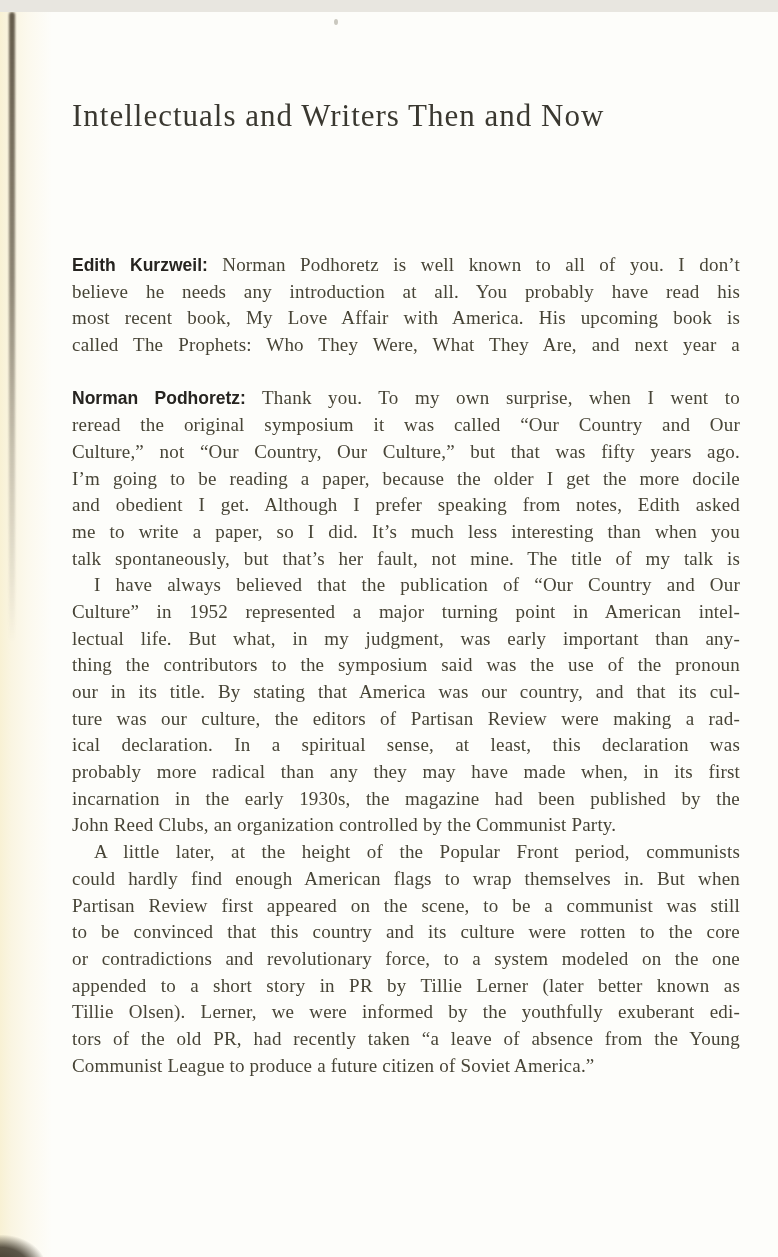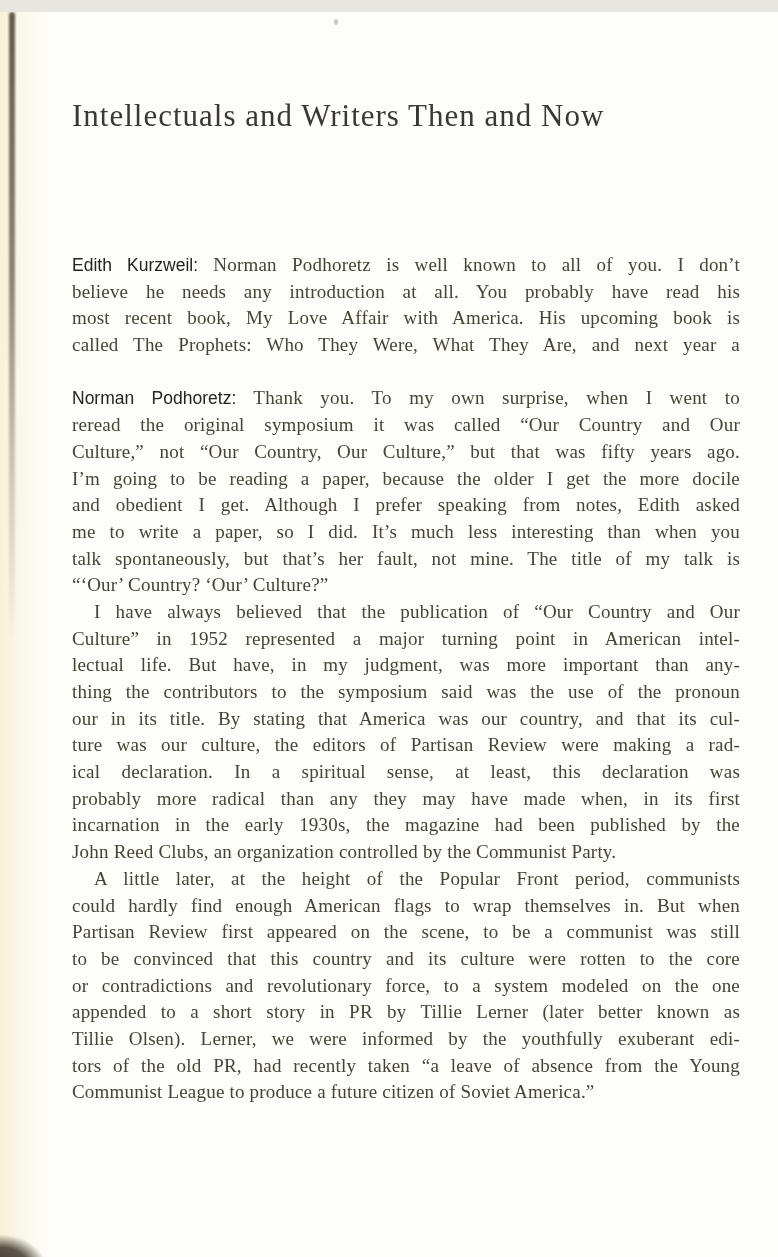--- a/index.html
+++ b/index.html
@@ -49,21 +49,21 @@
     height:26.7px;line-height:26.7px;
     text-align:justify;text-align-last:justify;
     white-space:normal;
   }
   .line.last{text-align-last:left;}
   .line.indent{padding-left:22px;}
   .rm{font-style:normal;}
   .it{}
   .speaker{
     font-family:"Liberation Sans","DejaVu Sans",sans-serif;
-    font-weight:400;font-size:17.5px;color:#262420;
+    font-weight:700;font-size:17.5px;color:#262420;
     letter-spacing:0;
   }
 </style>
 </head>
 <body>
 
 <div class="page">
   <div class="edge-tint"></div>
   <div class="spine-line"></div>
   <div class="corner-shadow"></div>
@@ -79,26 +79,25 @@
         <div class="line"><span class="rm">called </span><span class="it">The Prophets: Who They Were, What They Are</span><span class="rm">, and next year a</span></div>
       </div>
       <div class="para gap">
         <div class="line"><span class="speaker">Norman Podhoretz:</span><span class="rm"> Thank you. To my own surprise, when I went to</span></div>
         <div class="line"><span class="rm">reread the original symposium it was called “Our Country and Our</span></div>
         <div class="line"><span class="rm">Culture,” not “Our Country, Our Culture,” but that was fifty years ago.</span></div>
         <div class="line"><span class="rm">I’m going to be reading a paper, because the older I get the more docile</span></div>
         <div class="line"><span class="rm">and obedient I get. Although I prefer speaking from notes, Edith asked</span></div>
         <div class="line"><span class="rm">me to write a paper, so I did. It’s much less interesting than when you</span></div>
         <div class="line"><span class="rm">talk spontaneously, but that’s her fault, not mine. The title of my talk is</span></div>
-        <div class="line last"><span class="rm">“‘Our’ Country? ‘Our’ Culture?”</span></div>
       </div>
       <div class="para">
         <div class="line indent"><span class="rm">I have always believed that the publication of “Our Country and Our</span></div>
         <div class="line"><span class="rm">Culture” in 1952 represented a major turning point in American intel-</span></div>
-        <div class="line"><span class="rm">lectual life. But have, in my judgment, was more important than any-</span></div>
+        <div class="line"><span class="rm">lectual life. But what, in my judgment, was early important than any-</span></div>
         <div class="line"><span class="rm">thing the contributors to the symposium said was the use of the pronoun</span></div>
         <div class="line"><span class="it">our</span><span class="rm"> in its title. By stating that America was </span><span class="it">our</span><span class="rm"> country, and that its cul-</span></div>
         <div class="line"><span class="rm">ture was </span><span class="it">our</span><span class="rm"> culture, the editors of </span><span class="it">Partisan Review</span><span class="rm"> were making a rad-</span></div>
         <div class="line"><span class="rm">ical declaration. In a spiritual sense, at least, this declaration was</span></div>
         <div class="line"><span class="rm">probably more radical than any they may have made when, in its first</span></div>
         <div class="line"><span class="rm">incarnation in the early 1930s, the magazine had been published by the</span></div>
         <div class="line last"><span class="rm">John Reed Clubs, an organization controlled by the Communist Party.</span></div>
       </div>
       <div class="para">
         <div class="line indent"><span class="rm">A little later, at the height of the Popular Front period, communists</span></div>

